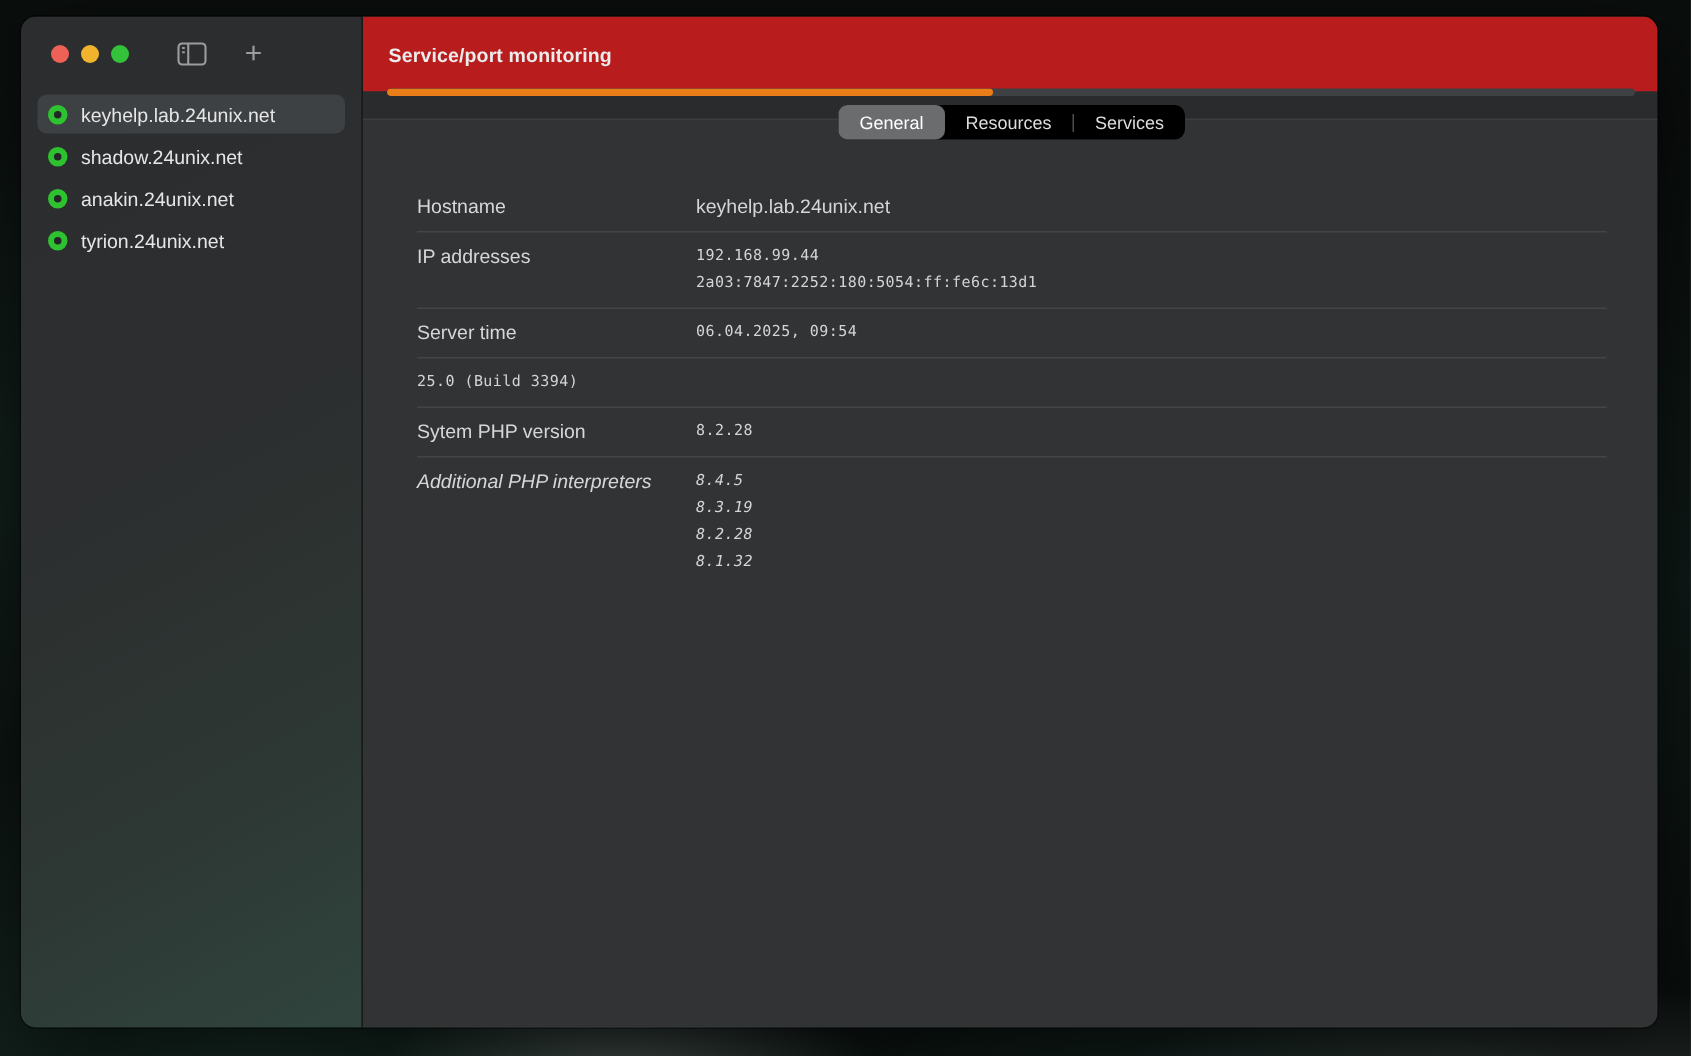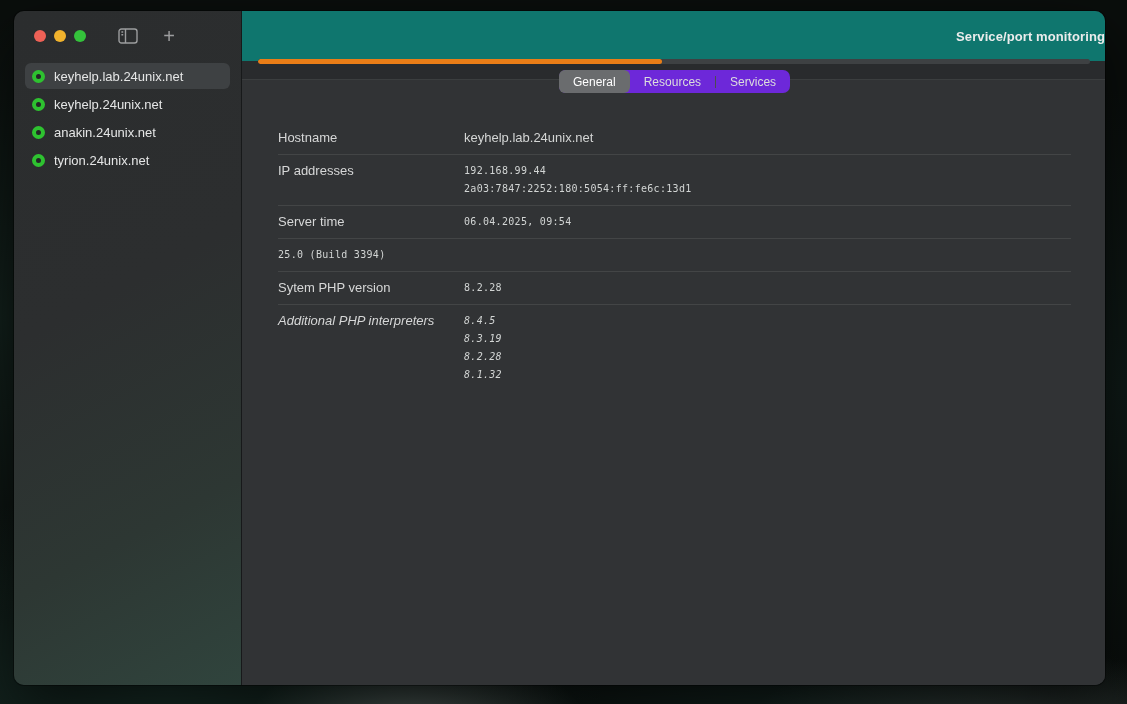--- a/index.html
+++ b/index.html
@@ -41,31 +41,31 @@
   .status-dot{
     width:13px;height:13px;border-radius:50%;box-sizing:border-box;
     border:4px solid #2ec230;background:#232527;flex:0 0 13px;
   }
   .server-name{margin-left:9px;font-size:13px;color:#e5e6e6;white-space:nowrap;}
   
   .main{
     position:relative;flex:1;height:100%;background:#313335;
     border-left:1px solid #17191a;box-sizing:border-box;
   }
-  .titlebar{height:50px;background:#0f766e;display:flex;align-items:center;padding-left:7px;justify-content:flex-end;}
+  .titlebar{height:50px;background:#b91c1c;display:flex;align-items:center;padding-left:17px;}
   .titlebar h1{margin:0;font-size:13px;font-weight:bold;color:#ebecec;letter-spacing:0.1px;}
   .tabstrip{height:18px;background:#292b2d;border-bottom:1px solid #3b3e3f;}
   .progress{
     position:absolute;top:48px;left:16px;width:832px;height:5px;
     border-radius:3px;background:#3e4143;overflow:hidden;
   }
   .progress-fill{height:100%;border-radius:3px;background:#e97d17;width:48.6%;}
   .segmented{
     position:absolute;top:59px;left:317px;height:23px;z-index:5;
-    display:flex;align-items:stretch;background:#6d28d9;border-radius:7px;
+    display:flex;align-items:stretch;background:#000000;border-radius:7px;
   }
   .segment{
     display:flex;align-items:center;justify-content:center;
     font-size:12px;color:#dcdddd;padding:0 14px;border-radius:6px;white-space:nowrap;
   }
   .segment.selected{background:#6a6c6e;color:#ffffff;}
   .seg-sep{width:1px;height:12px;background:#4b4d4f;align-self:center;}
   .content{
     position:absolute;top:69px;left:0;right:0;bottom:0;background:#313335;
     padding:42px 34px 0 36px;box-sizing:border-box;
@@ -100,21 +100,21 @@
         </span>
         <span class="plus-btn">+</span>
       </div>
       <div class="server-list">
           <div class="server-item selected">
     <span class="status-dot" style="border-color: rgb(46, 194, 48);"></span>
     <span class="server-name">keyhelp.lab.24unix.net</span>
   </div>
           <div class="server-item">
     <span class="status-dot" style="border-color: rgb(46, 194, 48);"></span>
-    <span class="server-name">keyhelp.24unix.net</span>
+    <span class="server-name">shadow.24unix.net</span>
   </div>
           <div class="server-item">
     <span class="status-dot" style="border-color: rgb(46, 194, 48);"></span>
     <span class="server-name">anakin.24unix.net</span>
   </div>
           <div class="server-item">
     <span class="status-dot" style="border-color: rgb(46, 194, 48);"></span>
     <span class="server-name">tyrion.24unix.net</span>
   </div>
         </div>

